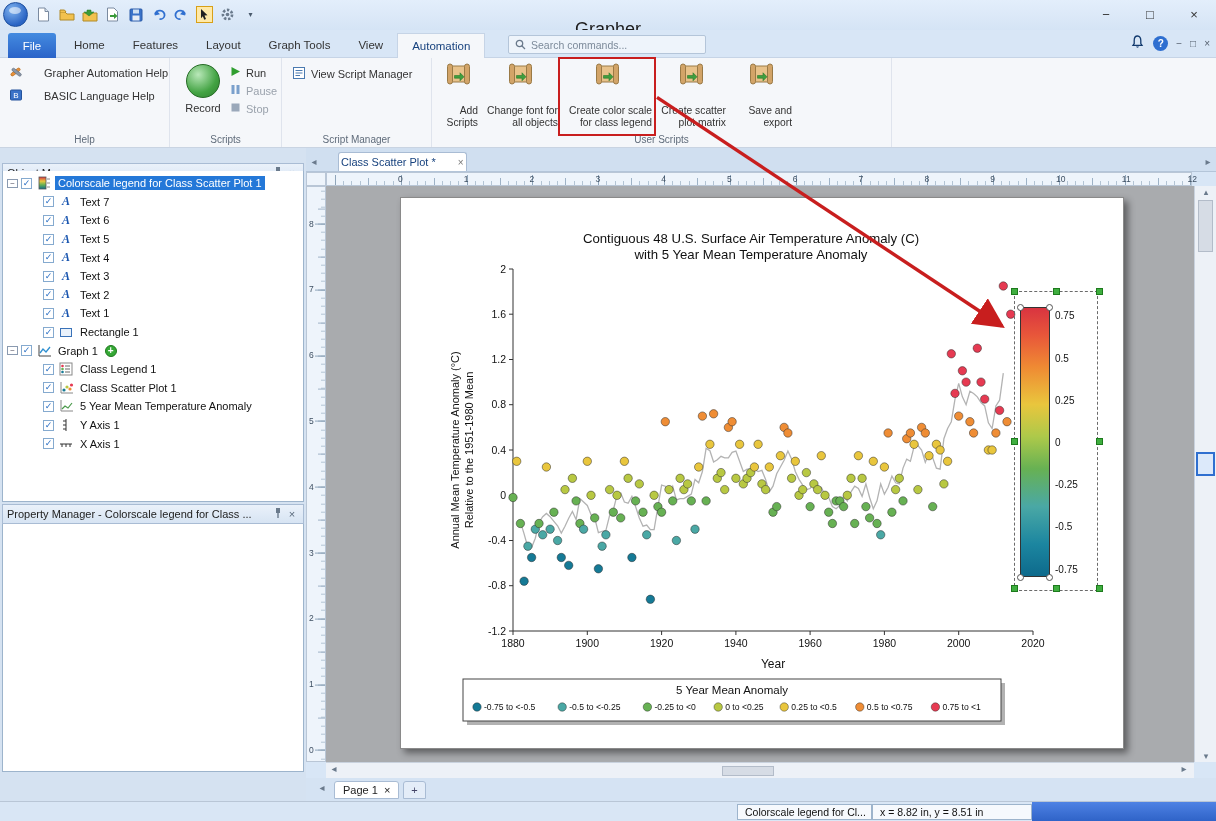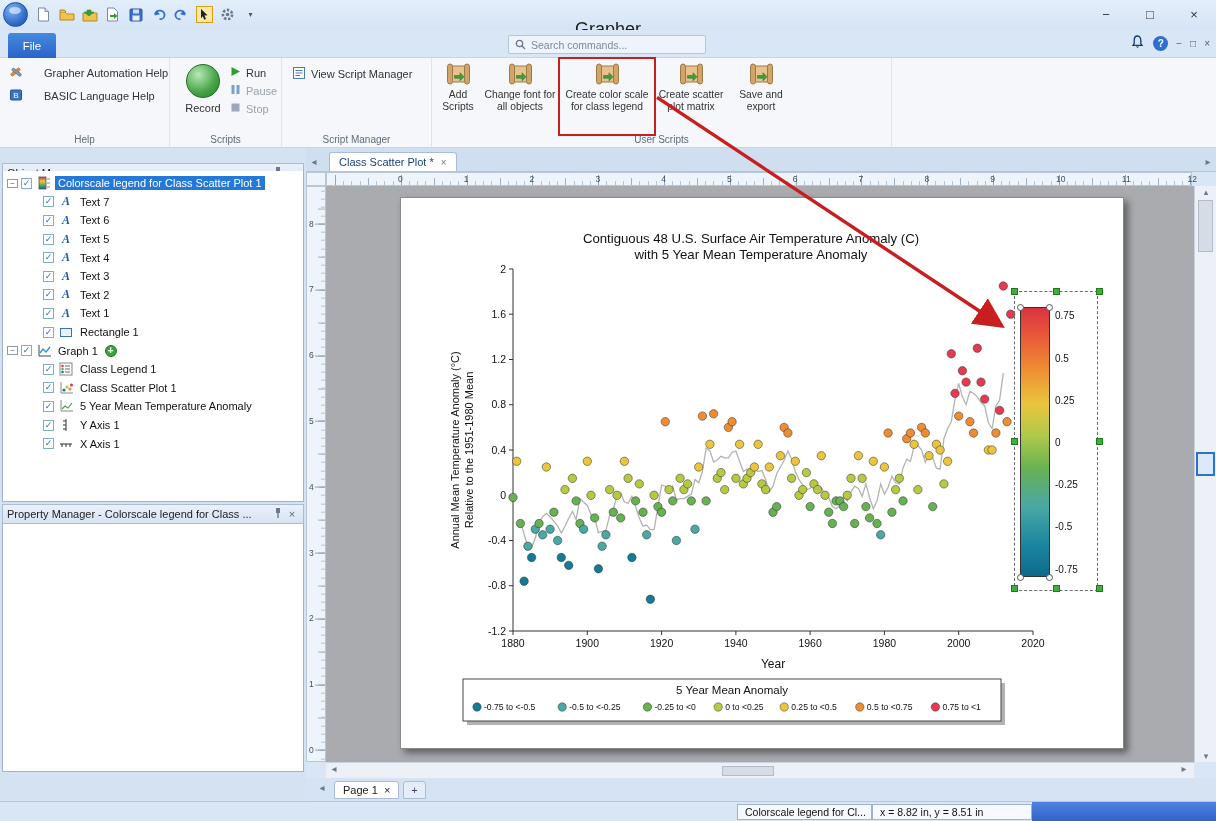--- a/index.html
+++ b/index.html
@@ -37,21 +37,21 @@
 #record-wrap{position:absolute;left:8px;top:6px;width:50px;text-align:center}
 #record-circle{width:34px;height:34px;margin:0 auto;border-radius:50%;background:radial-gradient(circle at 35% 30%,#b9e8b9,#43a343 60%,#2d7f2d);border:1px solid #256b25}
 #record-label{margin-top:4px;font-size:11px;color:#333}
 #rps{position:absolute;left:60px;top:8px;display:flex;flex-direction:column;gap:5px}
 .rps-item{display:flex;align-items:center;gap:5px;font-size:11px;color:#333}
 .rps-item.disabled{color:#9aa2ac}
 #g-sm{left:282px;width:150px}
 #vsm{display:flex;align-items:center;gap:5px;margin:8px 0 0 10px;font-size:11px;color:#333}
 #g-us{left:432px;width:460px}
 #us-btns{display:flex;gap:4px;padding:2px 0 0 6px;align-items:flex-start}
-.us-btn{height:72px;display:flex;flex-direction:column;align-items:center;justify-content:flex-start;gap:0;font-size:10.3px;line-height:1.15;text-align:center;color:#333;padding-top:3px}
+.us-btn{height:72px;display:flex;flex-direction:column;align-items:center;justify-content:flex-start;gap:16px;font-size:10.3px;line-height:1.15;text-align:right;color:#333;padding-top:3px}
 
 #leftcol{position:absolute;left:0;top:148px;width:306px;height:653px;background:#d5e2f1}
 .panel-header{position:absolute;left:2px;width:302px;height:20px;background:linear-gradient(#eaf1fa,#d7e4f3);border:1px solid #a9bcd4;display:flex;align-items:center;padding:0 4px;font-size:11px;color:#222}
 .panel-header .ph-label{flex:1;white-space:nowrap;overflow:hidden;text-overflow:ellipsis}
 .panel-tool{width:14px;text-align:center;color:#5a6a7c;font-size:11px}
 #om-header{top:163px}
 #om-body{position:absolute;left:2px;top:171px;width:302px;height:331px;background:#fff;border:1px solid #9db4cc;border-top:none;overflow:hidden;padding-top:3px}
 #pm-header{top:504px}
 #pm-body{position:absolute;left:2px;top:524px;width:302px;height:248px;background:#fff;border:1px solid #9db4cc;border-top:none}
 .trow{display:flex;align-items:center;height:18.6px;white-space:nowrap}
@@ -59,21 +59,21 @@
 .texp.box{border:1px solid #8a9ab0;background:#fff;line-height:7px}
 .tcheck{width:11px;height:11px;border:1px solid #85aacf;background:#fff;color:#2a6fc4;font-size:9px;line-height:9px;text-align:center;margin-right:4px}
 .ticon{width:16px;display:flex;justify-content:center;margin-right:3px}
 .ticon-text{color:#1a56b0;font-family:"Liberation Serif",serif;font-style:italic;font-weight:bold;font-size:12px}
 .tlabel{font-size:11px;padding:1px 3px;color:#111}
 .tlabel.tsel{background:#2478d8;color:#fff}
 .tbadge{width:12px;height:12px;border-radius:50%;background:#35a835;border:1px solid #1f7a1f;color:#fff;font-size:10px;font-weight:bold;line-height:10px;text-align:center;margin-left:4px}
 
 #doctab-bar{position:absolute;left:306px;top:148px;width:910px;height:24px;background:#d0dff0;border-bottom:1px solid #b4c5d9;display:flex;align-items:flex-end}
 .nav-arrow{width:16px;text-align:center;color:#6a7a8c;font-size:10px;padding-bottom:4px}
-#doc-tab{margin-left:7px;background:#fff;border:1px solid #a9bcd4;border-bottom:none;border-radius:3px 3px 0 0;padding:3px 9px;display:flex;gap:7px;align-items:center;font-size:11px;color:#17427e}
+#doc-tab{margin-left:16px;background:#fff;border:1px solid #a9bcd4;border-bottom:none;border-radius:3px 3px 0 0;padding:3px 2px;display:flex;gap:22px;align-items:center;font-size:11px;color:#17427e}
 #doc-tab .close-x{color:#777;font-size:10px}
 #doctab-spacer{flex:1}
 #hruler{position:absolute;left:326px;top:172px;width:866px;height:14px;background-color:#eef4fb;border:1px solid #b9c6d6;
  background-image:repeating-linear-gradient(to right,#8fa5ba 0 1px,transparent 1px 65.8px),repeating-linear-gradient(to right,#9eb2c6 0 1px,transparent 1px 32.9px),repeating-linear-gradient(to right,#b3c4d4 0 1px,transparent 1px 8.225px);
  background-size:100% 10px,100% 7px,100% 4px;background-position:8px 100%,8px 100%,8px 100%;background-repeat:repeat-x}
 #vruler{position:absolute;left:306px;top:186px;width:20px;height:576px;background-color:#eef4fb;border:1px solid #b9c6d6;
  background-image:repeating-linear-gradient(to bottom,#8fa5ba 0 1px,transparent 1px 65.8px),repeating-linear-gradient(to bottom,#9eb2c6 0 1px,transparent 1px 32.9px),repeating-linear-gradient(to bottom,#b3c4d4 0 1px,transparent 1px 8.225px);
  background-size:10px 100%,7px 100%,4px 100%;background-position:100% 36.6px,100% 36.6px,100% 3.7px;background-repeat:repeat-y}
 #ruler-corner{position:absolute;left:306px;top:172px;width:20px;height:14px;background:#eef4fb;border:1px solid #b9c6d6}
 .rnum{position:absolute;font-size:8.5px;color:#3f5063}
@@ -182,20 +182,28 @@
     <div id="win-title">Grapher</div>
     <div id="wincontrols">
       <div class="winbtn">−</div>
       <div class="winbtn">□</div>
       <div class="winbtn">×</div>
     </div>
   </div>
 
   <div id="tabrow">
     <div id="file-tab">File</div>
+    <div id="ribbon-tabs">
+        <div class="rtab">Home</div>
+        <div class="rtab">Features</div>
+        <div class="rtab">Layout</div>
+        <div class="rtab">Graph Tools</div>
+        <div class="rtab">View</div>
+        <div class="rtab active">Automation</div>
+      </div>
     <div id="searchbox">
       <svg width="11" height="11">
           <circle cx="4.5" cy="4.5" r="3.2" fill="none" stroke="#6a7a8c" stroke-width="1.3"></circle>
           <line x1="7" y1="7" x2="10" y2="10" stroke="#6a7a8c" stroke-width="1.3"></line>
         </svg>
       <input type="text" placeholder="Search commands..." style="">
     </div>
     <div id="tabrow-right">
       <span><svg width="15" height="16">
             <path d="M7.5,2 C5.2,2 4.2,4 4.2,6.5 L4.2,9.5 L3,11.3 H12 L10.8,9.5 L10.8,6.5 C10.8,4 9.8,2 7.5,2 Z" fill="none" stroke="#123a6e" stroke-width="1.3"></path>

